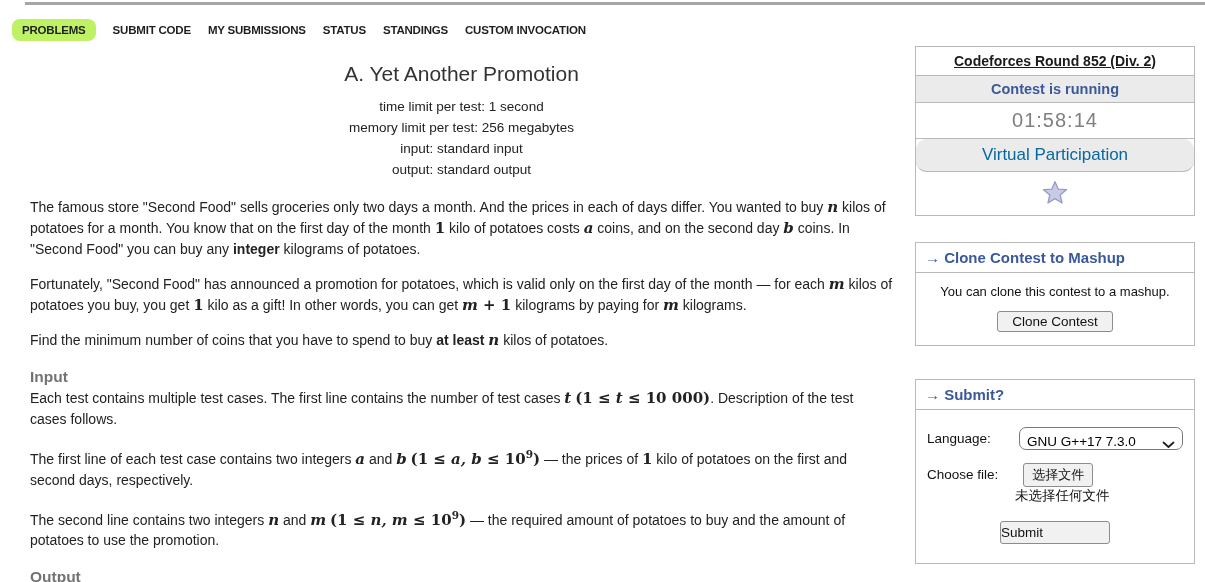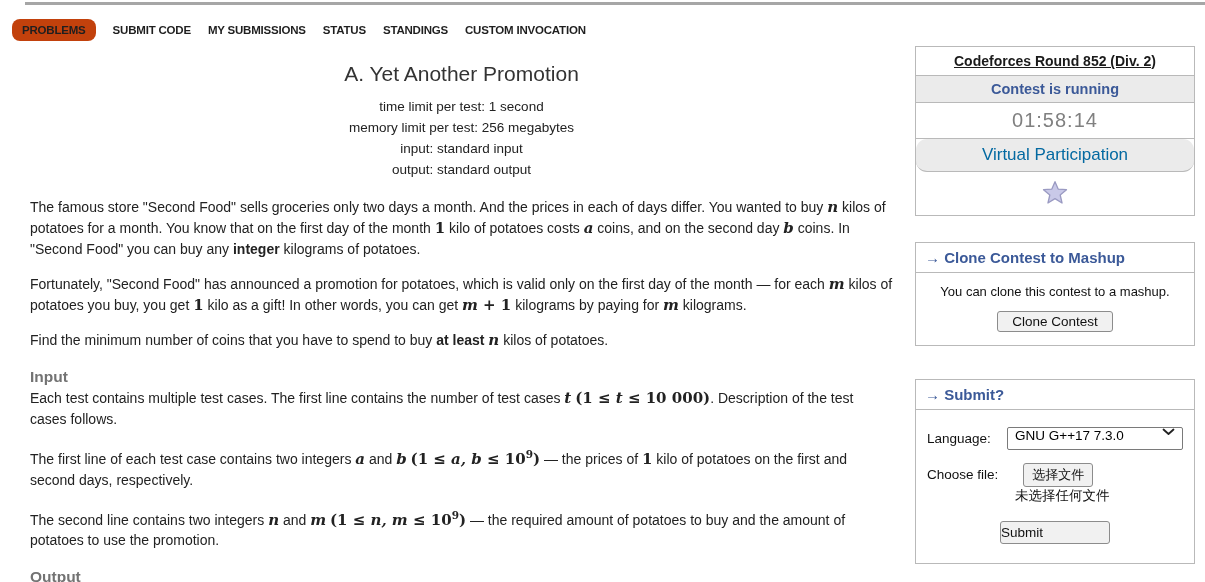--- a/index.html
+++ b/index.html
@@ -6,21 +6,21 @@
   html, body { width: 1205px; height: 582px; background: #fff; overflow: hidden; }
   body { font-family: "Liberation Sans", sans-serif; color: #222; position: relative; }
 
   
   .top-rule { position: absolute; top: 2px; left: 25px; right: 0; height: 3px; background: #a6a6a6; }
 
   
   .tabbar { position: absolute; top: 19px; left: 12px; display: flex; align-items: center; gap: 17px; }
   .tab { font-size: 11.5px; font-weight: 700; letter-spacing: -0.2px; text-transform: uppercase;
          color: #1f1f1f; padding: 5px 0; cursor: pointer; white-space: nowrap; }
-  .tab.active { background: #c2410c; border-radius: 8px; padding: 5px 10px; }
+  .tab.active { background: #bef264; border-radius: 8px; padding: 5px 10px; }
 
   
   .main { position: absolute; left: 30px; top: 58px; width: 863px; }
   .prob-title { text-align: center; font-size: 21px; font-weight: 400; color: #333; margin: 4px 0 10px; }
   .meta { text-align: center; font-size: 13.5px; line-height: 21px; color: #222; }
   .para { font-size: 14px; line-height: 21px; color: #222; margin-top: 14px; }
   .statement .para:first-child { margin-top: 17px; }
   .section-title { font-size: 15.5px; font-weight: 700; color: #737373; margin: 17px 0 0; }
   .section-title + .para { margin-top: 2px; }
 
@@ -50,23 +50,23 @@
   .clone-body { padding: 11px 8px 13px; text-align: center; }
   .clone-text { font-size: 13px; color: #111; }
   .btn { display: inline-block; font-family: "Liberation Sans", sans-serif; font-size: 13.5px; color: #111;
          background: #f1f1f1; border: 1px solid #8c8c8c; border-radius: 3px;
          padding: 2px 14px; cursor: pointer; }
   .clone-btn { margin-top: 12px; }
 
   .submit-body { padding: 17px 11px 19px; }
   .form-row { display: flex; align-items: flex-start; margin-bottom: 13px; }
   .form-label { width: 80px; flex: 0 0 80px; font-size: 13.5px; color: #111; line-height: 17px; padding-top: 3px; }
-  .select { width: 187px; height: 23px; background: #fff; border: 1px solid #7a7a7a; border-radius: 2px;
-            display: flex; align-items: flex-start; justify-content: space-between;
-            padding: 0 7px; font-size: 13.5px; color: #000; cursor: pointer; }
+  .select { width: 187px; height: 23px; background: #fff; border: 1px solid #7a7a7a; border-radius: 7px;
+            display: flex; align-items: flex-end; justify-content: space-between;
+            padding: 0 7px; font-size: 13.5px; color: #000; cursor: pointer; margin-left: 12px; }
   .file-widget { display: flex; align-items: center; flex-direction: column; }
   .file-btn { padding: 2px 8px; font-size: 13px; white-space: nowrap; }
   .file-status { font-size: 13.5px; color: #111; margin-left: 8px; white-space: nowrap; }
   .submit-row { text-align: center; margin-top: 16px; }
   .submit-btn { padding: 3px 0; width: 110px; text-align: left; }
 </style>
 </head>
 <body>
 
 <div class="top-rule"></div>

